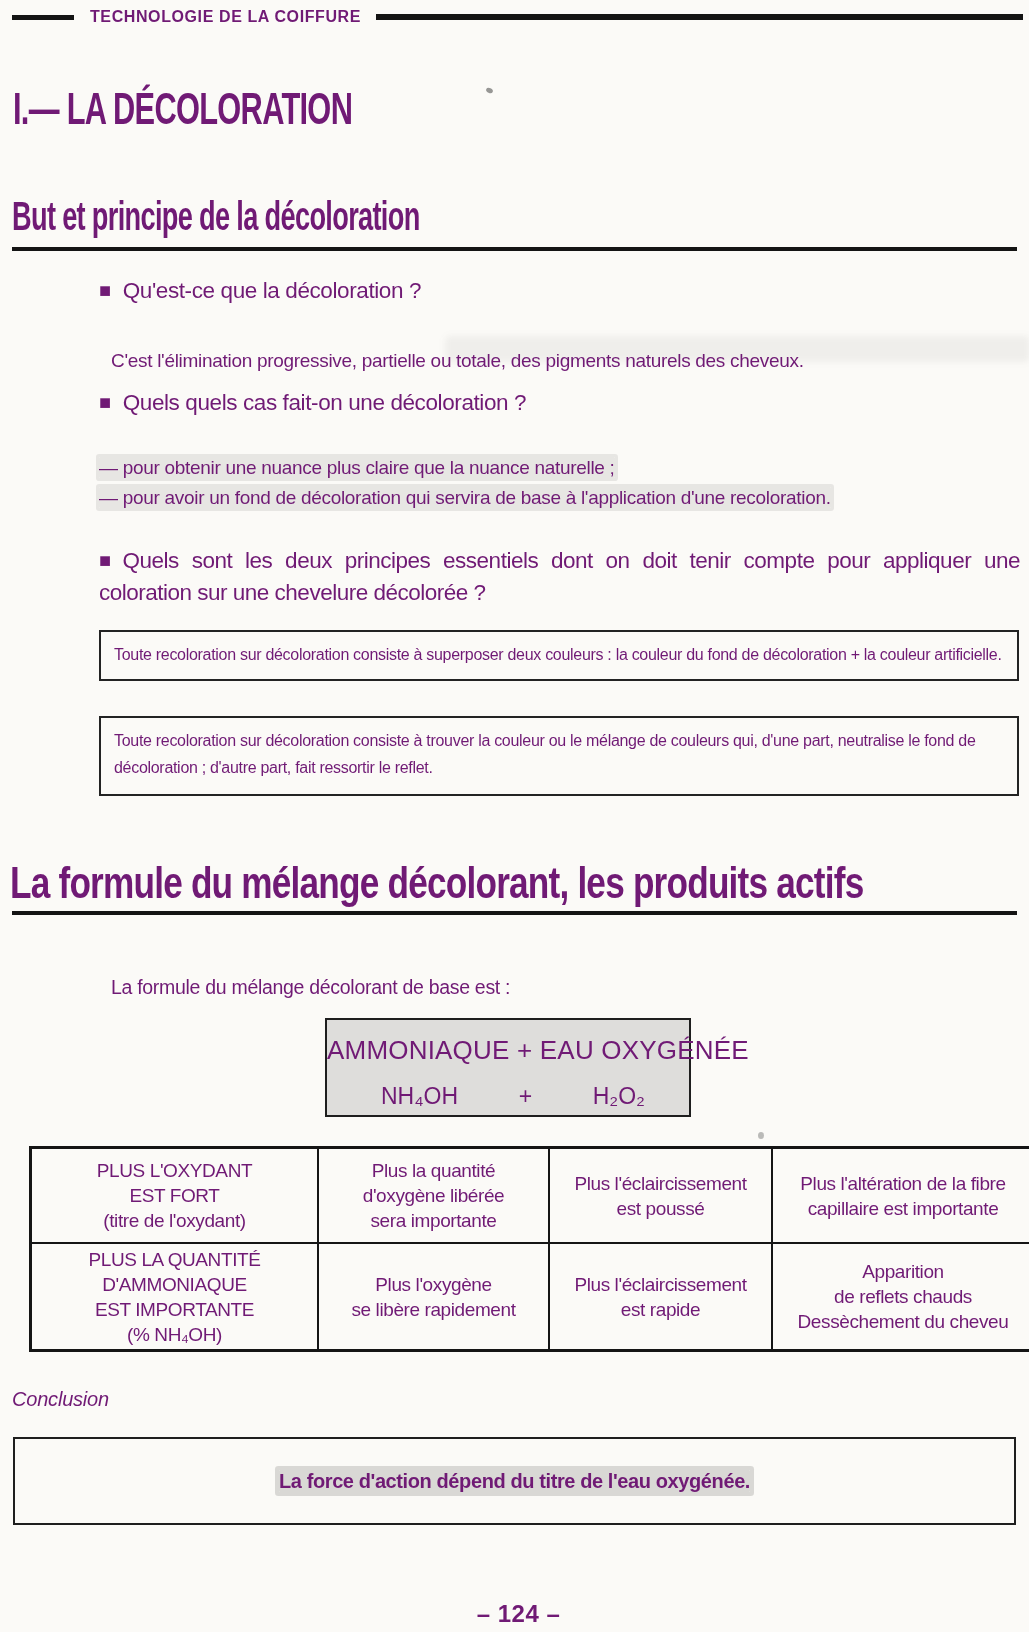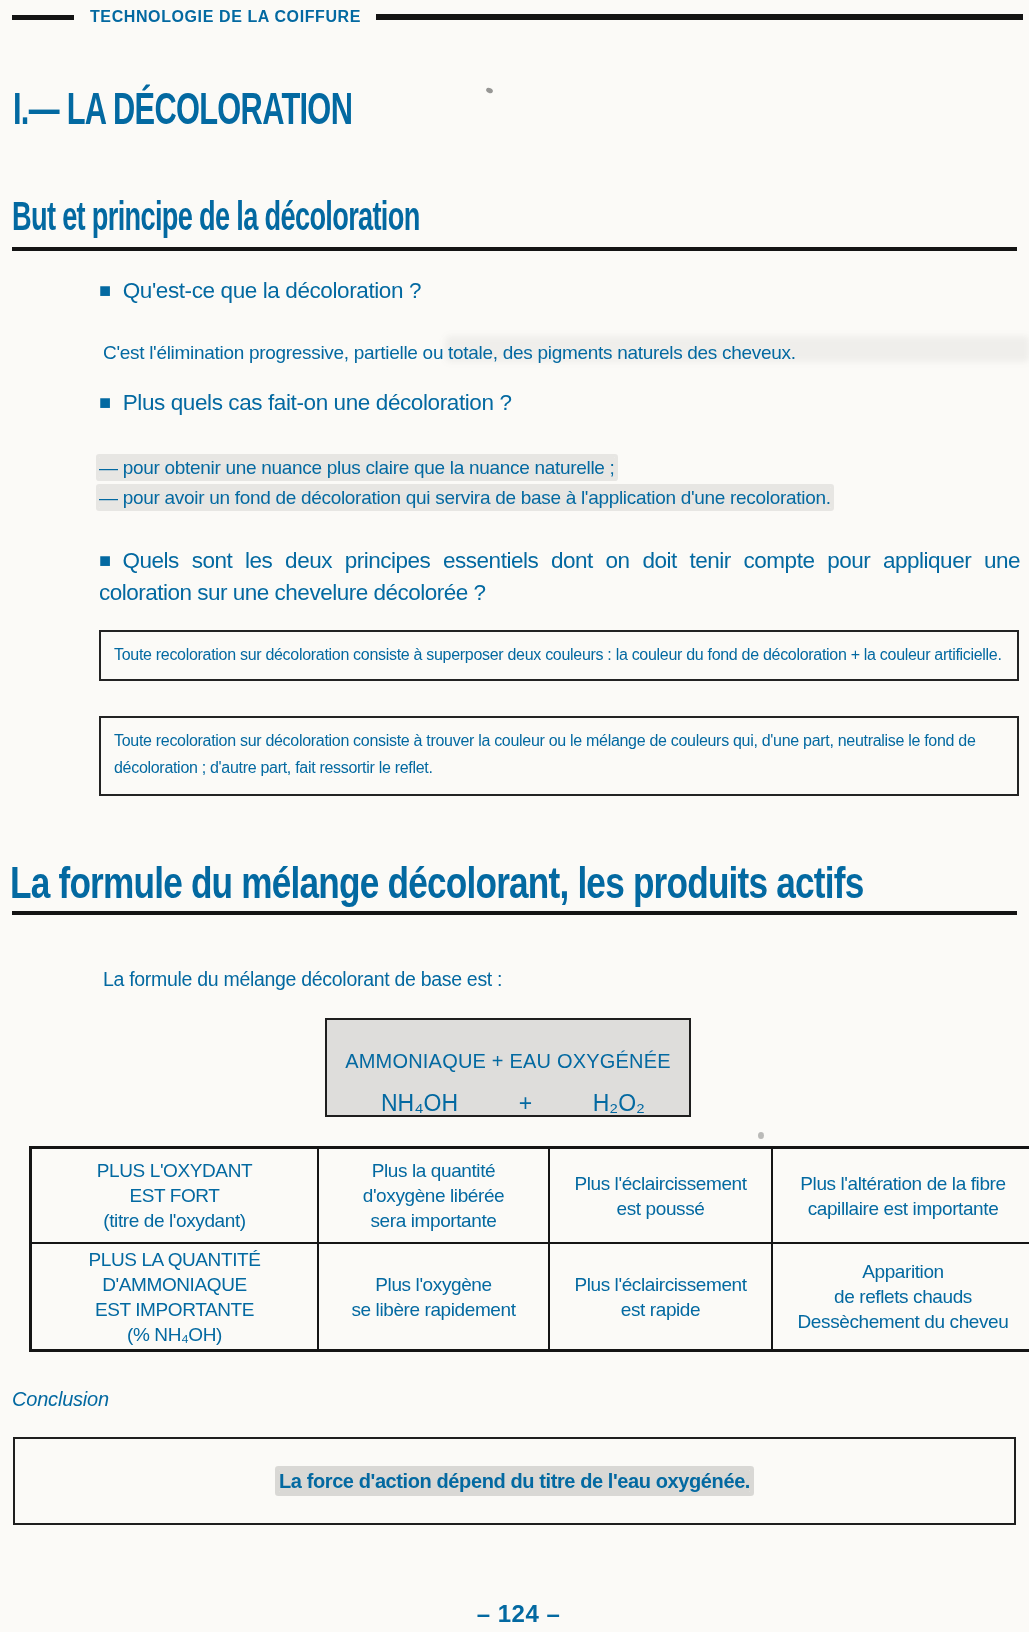--- a/index.html
+++ b/index.html
@@ -3,21 +3,21 @@
 <meta charset="utf-8">
 <style>
   html,body{margin:0;padding:0;background:#e8e8e6;}
   .page{
     position:relative;
     width:1029px;height:1632px;
     margin:0 auto;
     background:#fbfaf7;
     overflow:hidden;
     font-family:"Liberation Sans", sans-serif;
-    color:#0369a1;
+    color:#701a75;
     -webkit-font-smoothing:antialiased;
   }
   
   .runhead{position:absolute;left:12px;right:6px;top:8px;display:flex;align-items:center;}
   .rule-seg{background:#141414;height:5px;}
   .rule-left{width:62px;}
   .rule-right{flex:1;height:6px;}
   .runtitle{font-size:16px;font-weight:bold;letter-spacing:.6px;margin:0 15px 0 16px;white-space:nowrap;}
 
   
@@ -43,21 +43,21 @@
   
   .qh{position:absolute;left:99px;margin:0;font-size:22.5px;font-weight:normal;letter-spacing:-.4px;white-space:nowrap;}
   .qh .bullet{display:inline-block;margin-right:12px;font-size:20px;vertical-align:1px;}
   .qh1{top:278px;}
   .qh2{top:390px;}
   .qh3{
     top:544px;width:921px;white-space:normal;
     text-align:justify;text-align-last:left;line-height:32px;letter-spacing:-.5px;
   }
 
-  .para{position:absolute;left:99px;margin:4px;font-size:19px;letter-spacing:-.3px;white-space:nowrap;}
+  .para{position:absolute;left:99px;margin:12px;font-size:19px;letter-spacing:-.3px;white-space:nowrap;}
   .p-answer1{top:338px;}
 
   .dashlist{position:absolute;left:99px;top:453px;margin:0;font-size:19px;letter-spacing:-.3px;line-height:30px;white-space:nowrap;}
   .dashlist .li{display:block;}
   .hl-light{background:#e7e6e3;box-shadow:0 0 0 3px #e7e6e3;border-radius:1px;}
 
   
   .pbox{
     position:absolute;left:99px;width:890px;
     border:2px solid #232323;background:#fbfaf7;
@@ -67,21 +67,21 @@
   .pbox1{top:630px;}
   .pbox2{top:716px;min-height:56px;}
 
   .p-intro{top:964px;font-size:19.5px;}
 
   
   .fbox{
     position:absolute;left:325px;top:1018px;width:362px;height:95px;
     background:#dedddb;border:2.5px solid #1e1e1e;
   }
-  .fbox .fline1{margin-top:30px;text-align:center;font-size:20px;letter-spacing:.2px;white-space:nowrap;}
+  .fbox .fline1{margin-top:15px;text-align:center;font-size:26px;letter-spacing:.2px;white-space:nowrap;}
   .fbox .fline2{display:flex;justify-content:space-between;padding:0 44px 0 54px;margin-top:17px;font-size:23px;}
 
   
   .etable{
     position:absolute;left:29px;top:1146px;width:1001px;height:200px;
     display:grid;grid-template-columns:285px 231px 223px 1fr;grid-template-rows:93px 1fr;
     border:3px solid #151515;background:#fbfaf7;
   }
   .etable .cell{
     display:flex;align-items:center;justify-content:center;
@@ -126,21 +126,21 @@
   <h1 class="h1">I.— LA DÉCOLORATION</h1>
 
   <h2 class="h2a">But et principe de la décoloration</h2>
   <div class="hrule hrule-a"></div>
 
   <p class="qh qh1"><span class="bullet">■</span><span>Qu'est-ce que la décoloration ?</span></p>
 
   <div class="ghost ghost1"></div>
   <p class="para p-answer1">C'est l'élimination progressive, partielle ou totale, des pigments naturels des cheveux.</p>
 
-  <p class="qh qh2"><span class="bullet">■</span><span>Plus quels cas fait-on une décoloration ?</span></p>
+  <p class="qh qh2"><span class="bullet">■</span><span>Quels quels cas fait-on une décoloration ?</span></p>
 
   <div class="dashlist">
     <span class="li"><span class="hl-light">— pour obtenir une nuance plus claire que la nuance naturelle ;</span></span>
     <span class="li"><span class="hl-light">— pour avoir un fond de décoloration qui servira de base à l'application d'une recoloration.</span></span>
   </div>
 
   <p class="qh qh3"><span class="bullet">■</span><span>Quels sont les deux principes essentiels dont on doit tenir compte pour appliquer une coloration sur une chevelure décolorée ?</span></p>
 
   <div class="pbox pbox1">Toute recoloration sur décoloration consiste à superposer deux couleurs : la couleur du fond de décoloration + la couleur artificielle.</div>
   <div class="ghost ghost2"></div>

